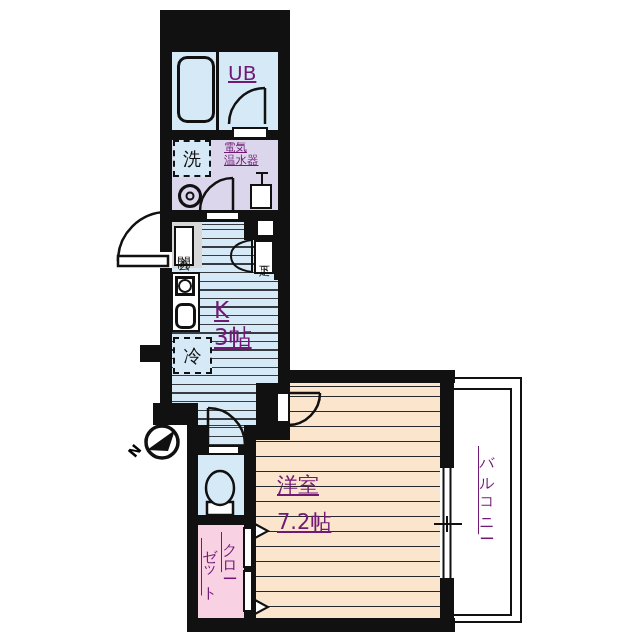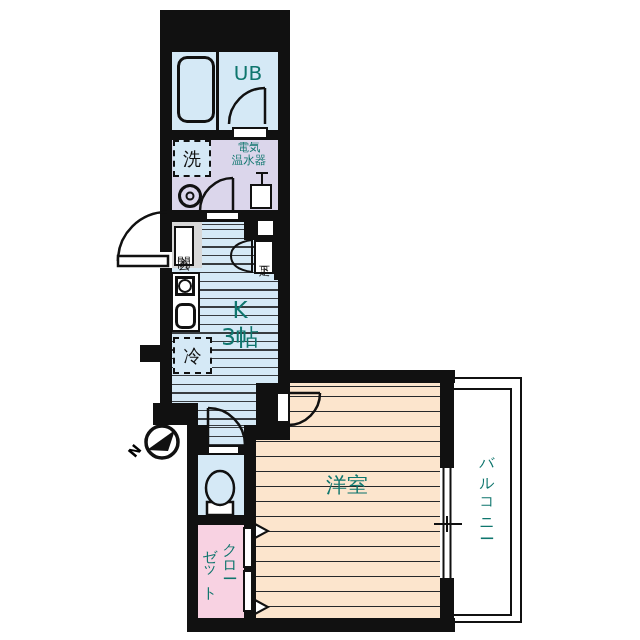--- a/index.html
+++ b/index.html
@@ -6,21 +6,21 @@
   #plan{position:relative;width:640px;height:640px;background:#fff;overflow:hidden;
         font-family:"DejaVu Sans","Liberation Sans",sans-serif;color:#111;}
   #plan *{box-sizing:border-box;}
   .abs{position:absolute;}
   .wall{position:absolute;background:#111;}
   .fill{position:absolute;}
   .thr{position:absolute;background:#fff;border:2px solid #111;}
   .whitebox{position:absolute;background:#fff;border:2px solid #111;}
   .dashedbox{position:absolute;background:#d5e9f6;border:2px dashed #111;
              display:flex;align-items:center;justify-content:center;font-size:18px;}
-  .lbl{position:absolute;color:#0f766e;text-align:center;}
+  .lbl{position:absolute;color:#701a75;text-align:left;text-decoration:underline;}
   .vtext{writing-mode:vertical-rl;text-orientation:upright;}
   .stripes-k{background-color:#d5e9f6;
      background-image:repeating-linear-gradient(to bottom,#383c40 0,#383c40 1.3px,transparent 1.3px,transparent 8.6px);
      background-position:0 7px;}
   .stripes-r{background-color:#fce5cd;
      background-image:repeating-linear-gradient(to bottom,#26282a 0,#26282a 1.5px,transparent 1.5px,transparent 15px);
      background-position:0 13px;}
   svg text{font-family:"DejaVu Sans","Liberation Sans",sans-serif;}
 </style>
 </head>
@@ -162,18 +162,19 @@
   <div class="lbl" style="left:224px;top:141px;width:50px;font-size:11.5px;line-height:13px;">
     <span style="display:block;">電気</span>
     <span style="display:block;">温水器</span>
   </div>
   <div class="lbl" style="left:214px;top:297px;width:52px;font-size:23px;line-height:27px;">
     <span style="display:block;">K</span>
     <span style="display:block;">3帖</span>
   </div>
   <div class="lbl" style="left:277px;top:467px;width:140px;font-size:21px;line-height:37px;">
     <span style="display:block;">洋室</span>
+    <span style="display:block;">7.2帖</span>
   </div>
   <div class="lbl vtext" style="left:220px;top:532px;font-size:15px;letter-spacing:2px;">クロー</div>
   <div class="lbl vtext" style="left:200px;top:538px;font-size:15px;letter-spacing:2px;">ゼット</div>
   <div class="lbl vtext" style="left:477px;top:446px;font-size:15px;letter-spacing:4px;">バルコニー</div>
 
 </div>
 
 </body></html>

